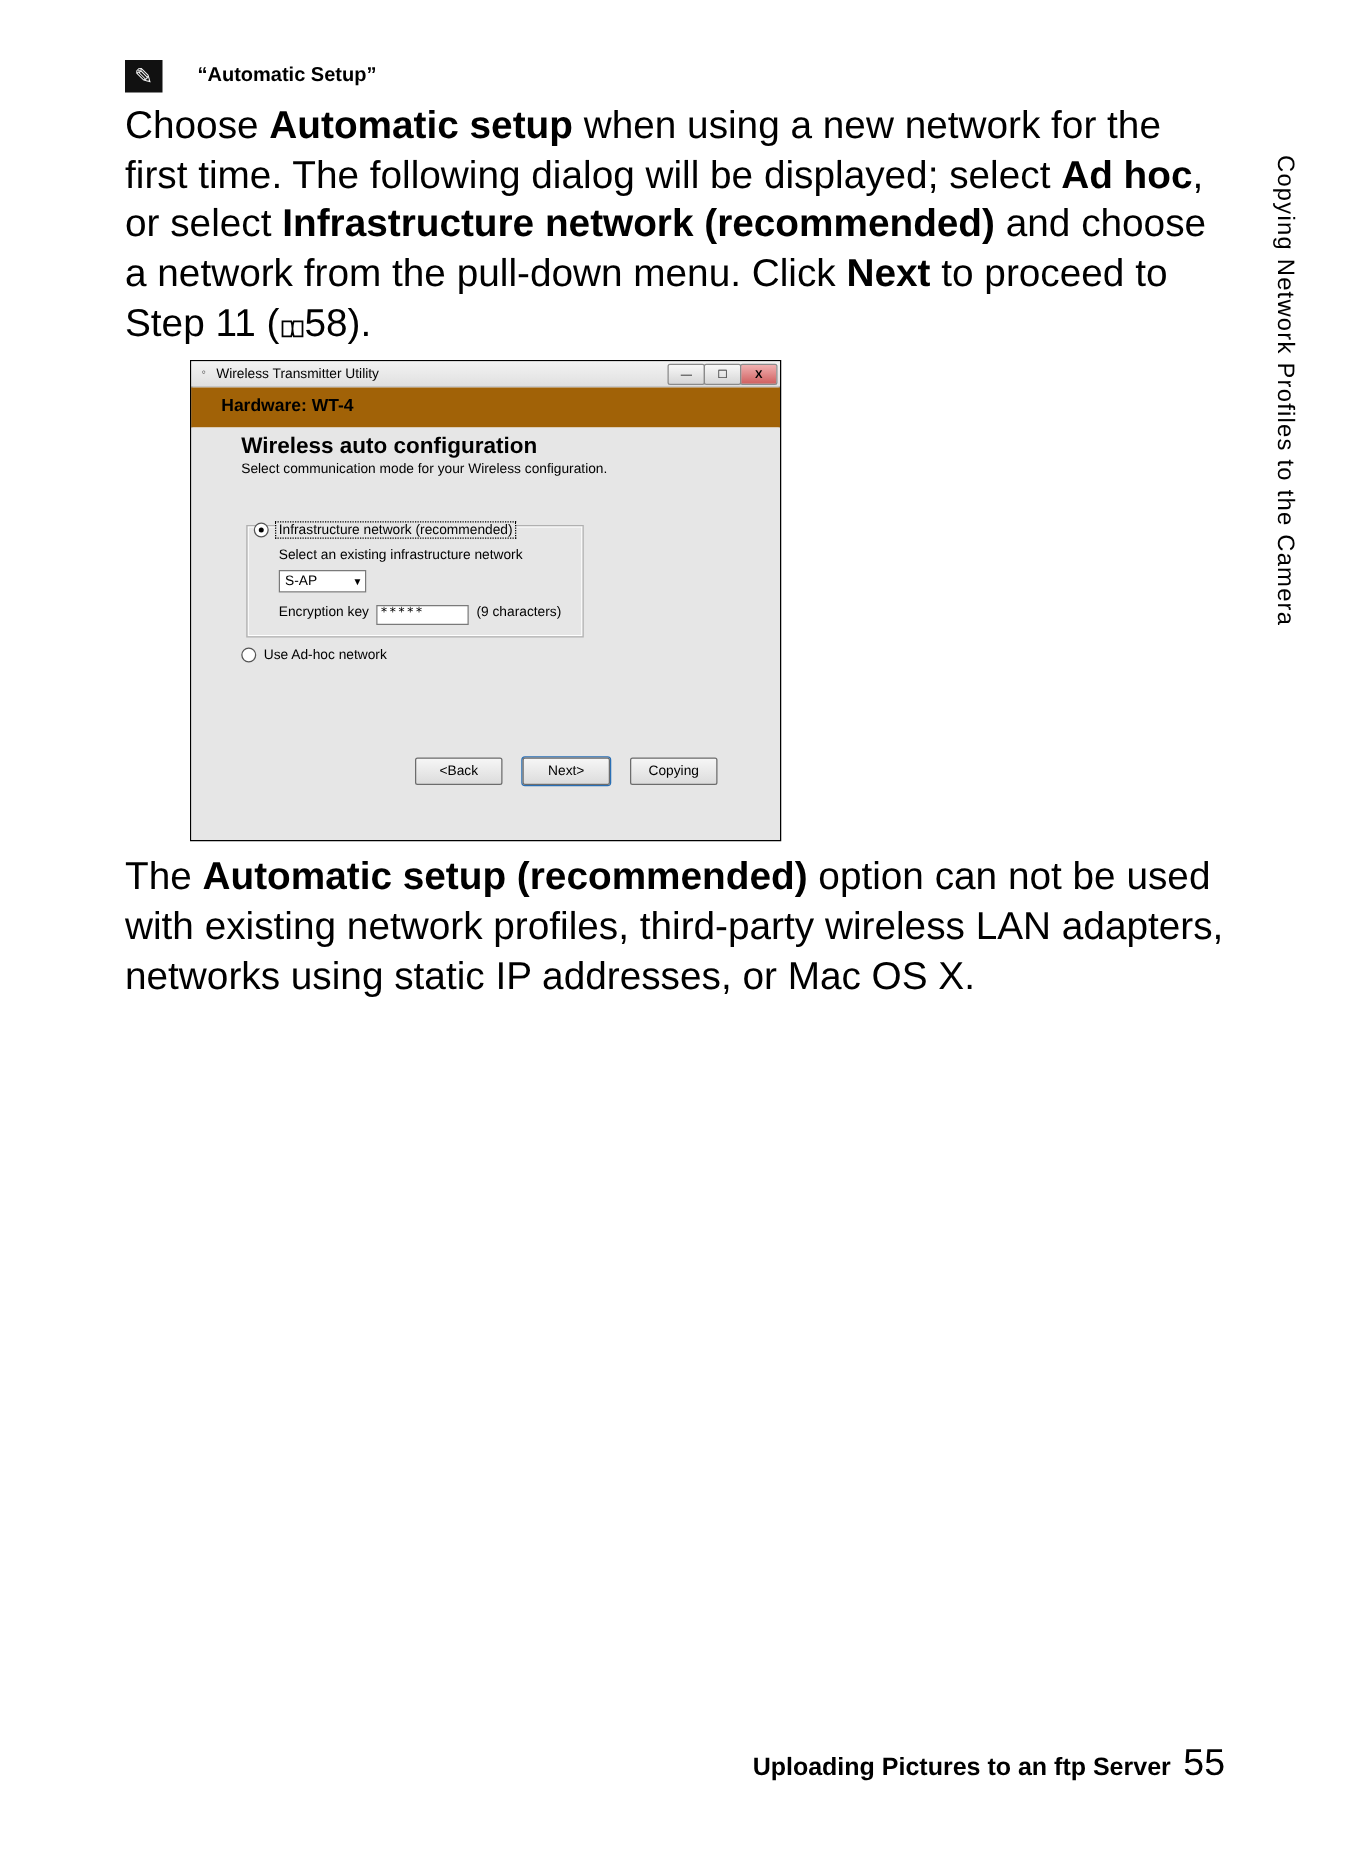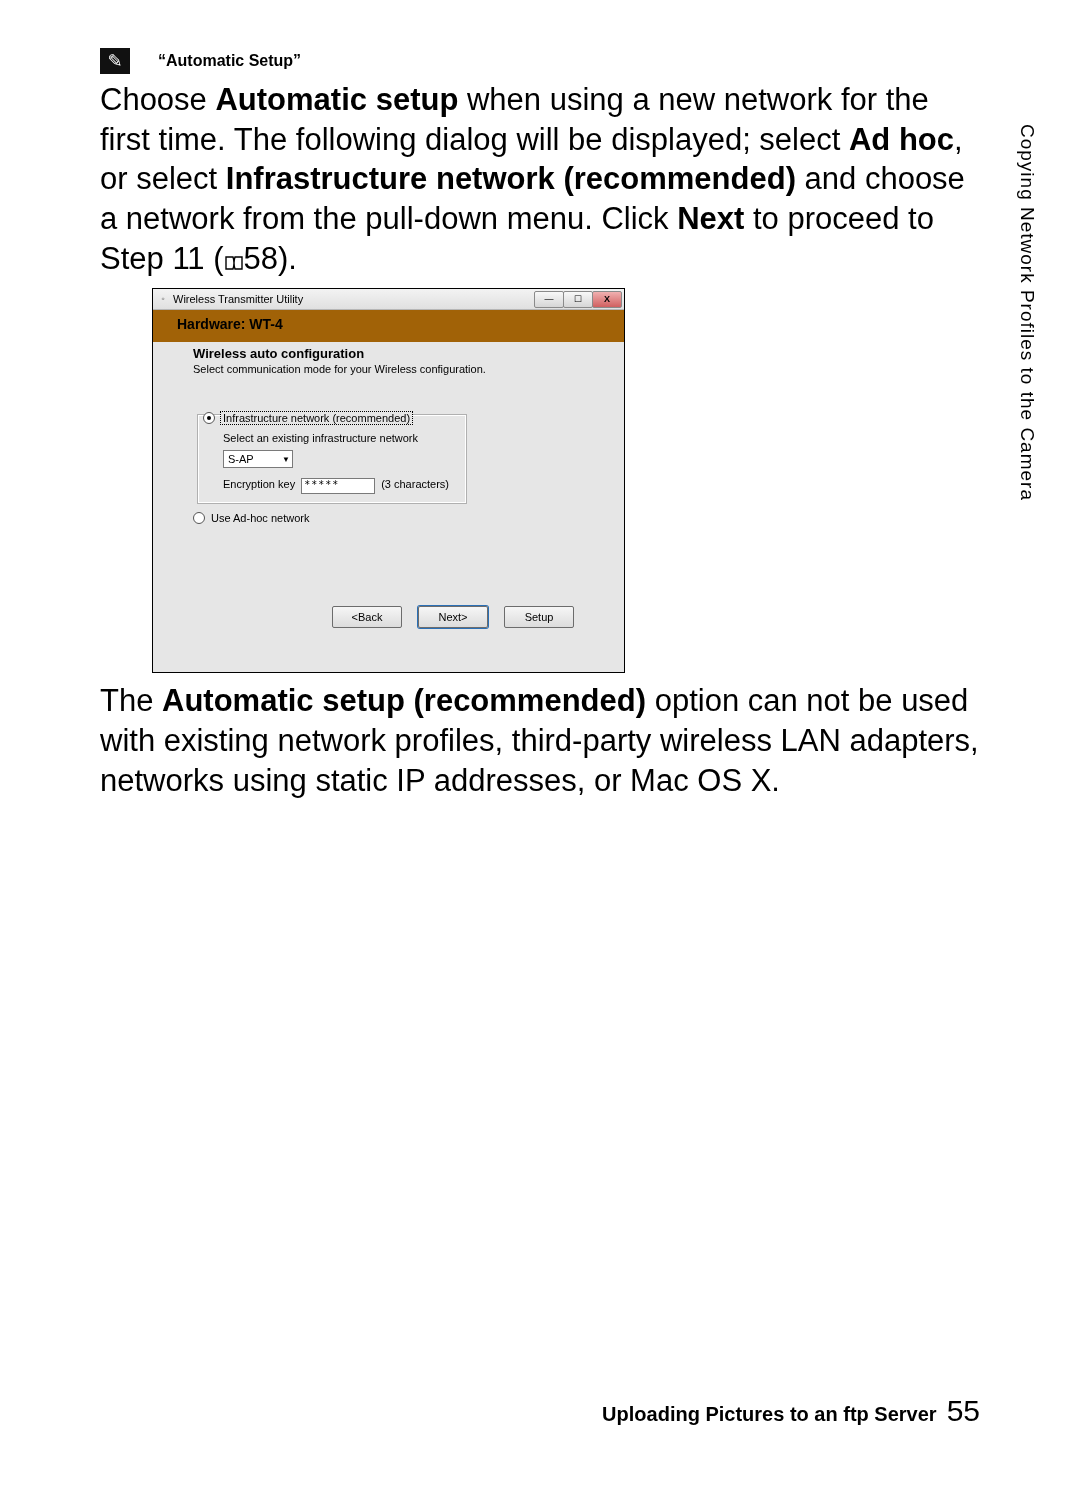--- a/index.html
+++ b/index.html
@@ -97,21 +97,21 @@
   .dlg-body {
     background: #e6e6e6;
     padding: 4px 40px 16px 40px;
     position: relative;
   }
   .dlg-body-inner {
     min-height: 310px;
     position: relative;
   }
   .dlg-heading {
-    font-size: 13px;
+    font-size: 18px;
     font-weight: 700;
     margin-bottom: 2px;
   }
   .dlg-sub {
     font-size: 11px;
     margin-bottom: 31px;
   }
   .dlg-groupbox {
     position: relative;
     border: none;
@@ -266,34 +266,34 @@
             </div>
             <div class="dlg-infra-content">
               <div>Select an existing infrastructure network</div>
               <div class="dlg-select">
                 <span>S-AP</span>
                 <span class="chev">▼</span>
               </div>
               <div class="dlg-keyrow">
                 <span>Encryption key</span>
                 <div class="dlg-input">*****</div>
-                <span>(3 characters)</span>
+                <span>(9 characters)</span>
               </div>
             </div>
           </div>
 
           <div class="dlg-adhoc">
             <div class="dlg-radio"></div>
             <span>Use Ad-hoc network</span>
           </div>
 
           <div class="dlg-buttons">
             <div class="dlg-btn">&lt;Back</div>
             <div class="dlg-btn primary">Next&gt;</div>
-            <div class="dlg-btn">Setup</div>
+            <div class="dlg-btn">Copying</div>
           </div>
         </div>
       </div>
     </div>
   </div>
 
   <div class="body-text">
     <span>The </span><b>Automatic setup (recommended)</b><span> option can not be used with existing network profiles, third-party wireless LAN adapters, networks using static IP addresses, or Mac OS X.</span>
   </div>
 </div>

